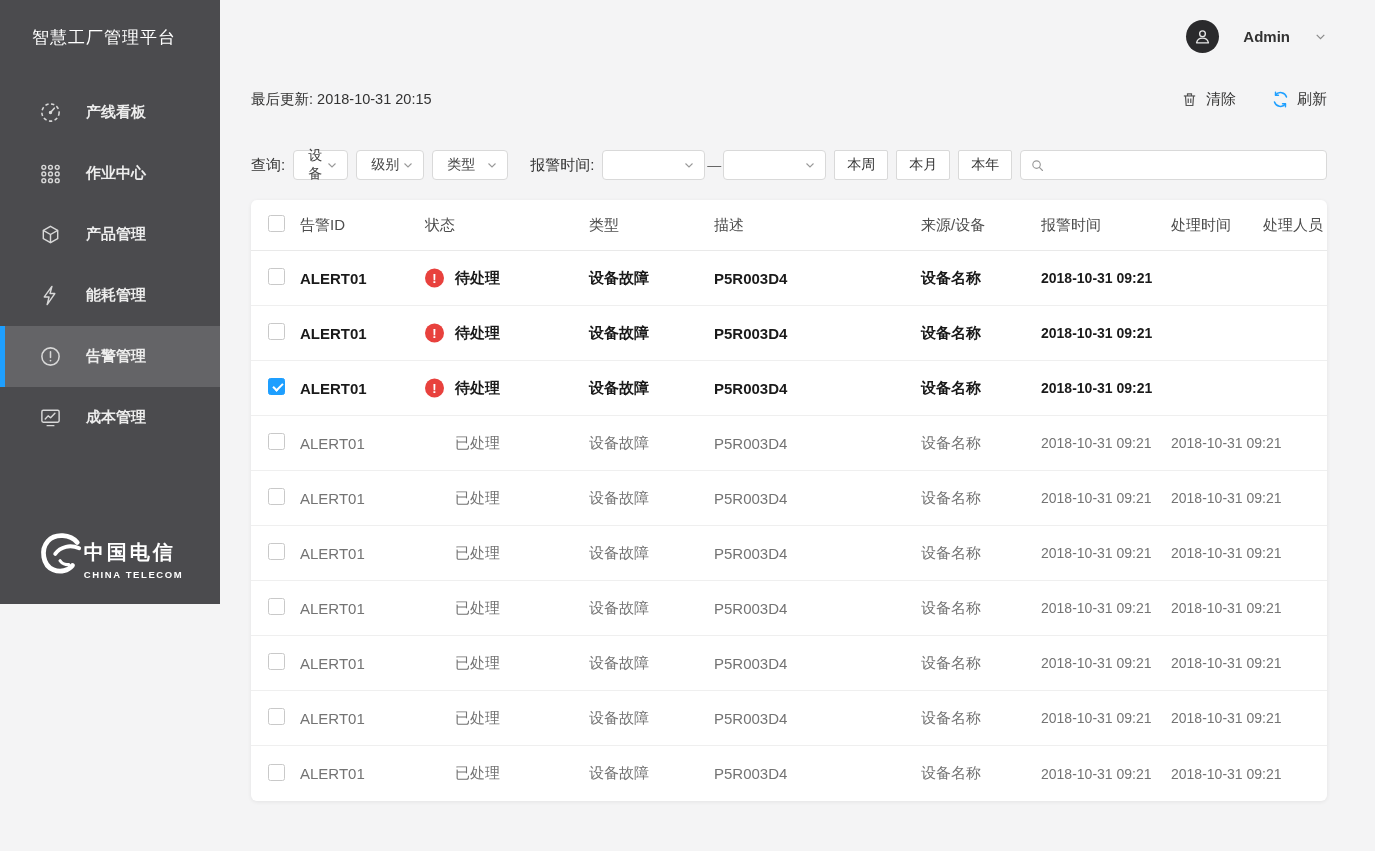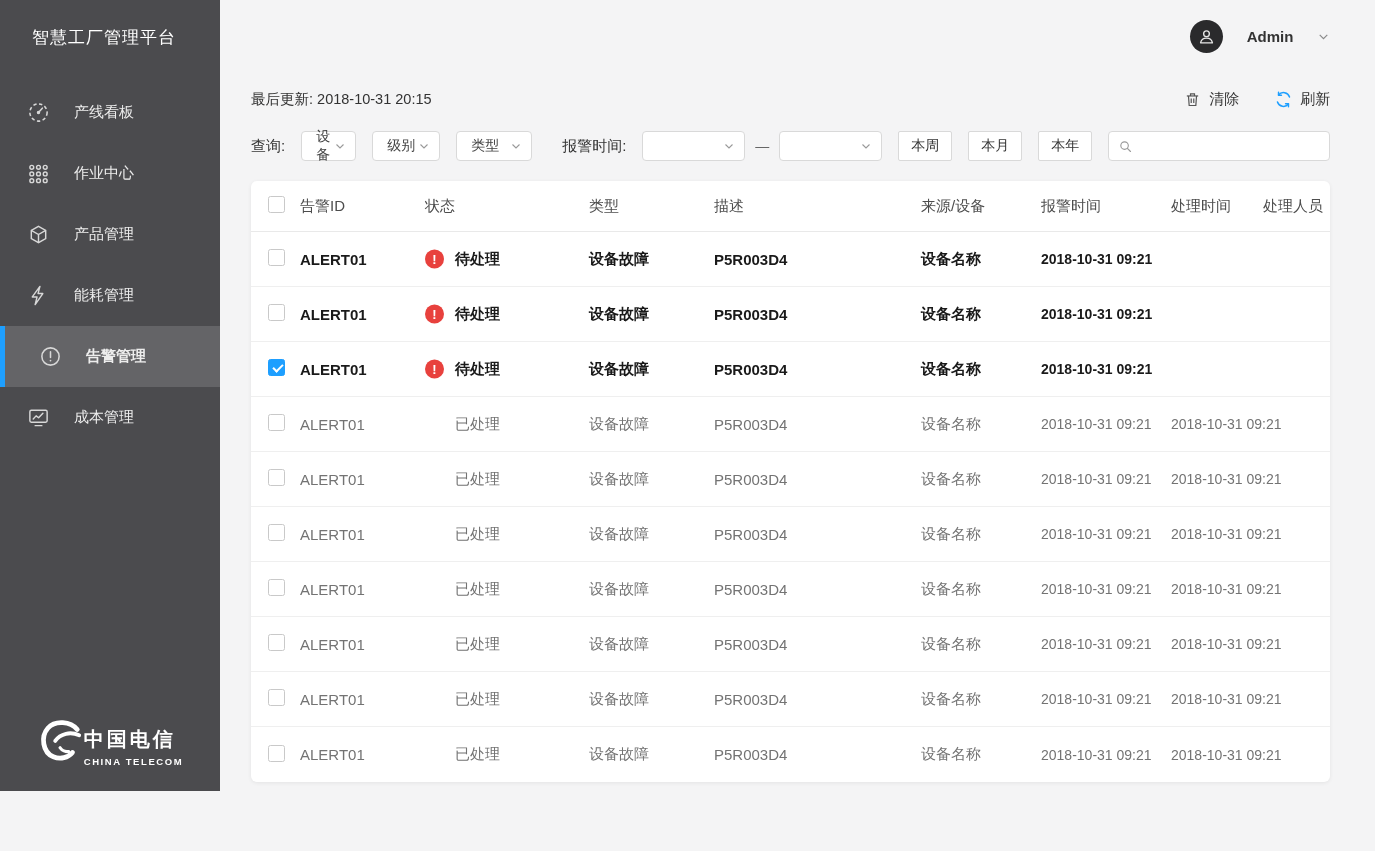--- a/index.html
+++ b/index.html
@@ -7,24 +7,24 @@
     --danger:#E8413D;
     --sidebar-bg:#4B4B4E;
     --sidebar-active-bg:#646467;
     --main-bg:#F4F4F5;
   }
   *{box-sizing:border-box;margin:0;padding:0;}
   html,body{width:1375px;height:851px;overflow:hidden;}
   body{font-family:"Liberation Sans","DejaVu Sans",sans-serif;background:var(--main-bg);display:flex;}
 
   
-  .sidebar{width:220px;height:791px;background:var(--sidebar-bg);color:#fff;display:flex;flex-direction:column;flex-shrink:0;}
+  .sidebar{width:220px;height:604px;background:var(--sidebar-bg);color:#fff;display:flex;flex-direction:column;flex-shrink:0;}
   .app-title{padding:26px 0 0 32px;font-size:17px;font-weight:400;letter-spacing:1px;color:#fff;}
   .menu{margin-top:33px;}
-  .menu-item{height:61px;display:flex;align-items:center;padding-left:26px;gap:24px;cursor:pointer;color:#ededed;font-size:15px;}
+  .menu-item{height:61px;display:flex;align-items:center;padding-left:38px;gap:24px;cursor:pointer;color:#ededed;font-size:15px;font-weight:bold;}
   .menu-item .mi-icon{width:24px;height:24px;color:#d8d8d8;display:flex;align-items:center;justify-content:center;}
   .menu-item .mi-icon svg{width:23px;height:23px;}
   .menu-item.active{background:var(--sidebar-active-bg);border-left:5px solid var(--accent);padding-left:33px;font-weight:700;}
   .sidebar-spacer{flex:1;}
   .logo{margin:0 auto 24px auto;display:flex;align-items:flex-end;gap:1px;}
   .logo svg{width:46px;height:46px;}
   .logo-cn{font-size:20px;font-weight:700;letter-spacing:3px;color:#fff;font-family:"Liberation Serif","DejaVu Serif",serif;}
   .logo-en{font-size:9.5px;letter-spacing:1.6px;color:#fff;font-weight:700;margin-top:3px;}
 
   
@@ -37,21 +37,21 @@
   .chev{width:13px;height:13px;color:#8a8a8a;}
 
   .status-row{margin-top:18px;display:flex;align-items:center;justify-content:space-between;}
   .last-update{font-size:14.5px;color:#333;}
   .actions{display:flex;align-items:center;gap:36px;}
   .link-btn{display:flex;align-items:center;gap:8px;background:none;border:none;cursor:pointer;font-size:15px;color:#333;font-family:inherit;}
   .link-btn svg{width:17px;height:17px;}
   .icon-gray{color:#555;}
   .icon-blue{color:var(--accent);}
 
-  .filter-row{margin-top:22px;display:flex;align-items:center;gap:16px;}
+  .filter-row{margin-top:41px;display:flex;align-items:center;gap:8px;}
   .flabel{font-size:15px;color:#333;white-space:nowrap;}
   .select{height:30px;background:#fff;border:1px solid #d9d9d9;border-radius:4px;display:flex;align-items:center;justify-content:space-between;padding:0 9px 0 14px;cursor:pointer;font-size:14px;color:#444;}
   .select .sel-chev{width:12px;height:12px;color:#999;flex-shrink:0;}
   .w64{width:55px;}.w68{width:68px;}.w76{width:76px;}.w102{width:103px;}
   .dash{color:#666;font-size:14px;margin:0 -6px;}
   .qbtn{width:54px;height:30px;background:#fff;border:1px solid #d9d9d9;border-radius:2px;font-size:14px;color:#333;cursor:pointer;font-family:inherit;}
   .search{flex:1;height:30px;background:#fff;border:1px solid #d9d9d9;border-radius:4px;display:flex;align-items:center;padding:0 9px;gap:6px;}
   .search svg{width:15px;height:15px;color:#999;flex-shrink:0;}
   .search input{border:none;outline:none;flex:1;font-size:14px;color:#333;background:transparent;font-family:inherit;}
 

